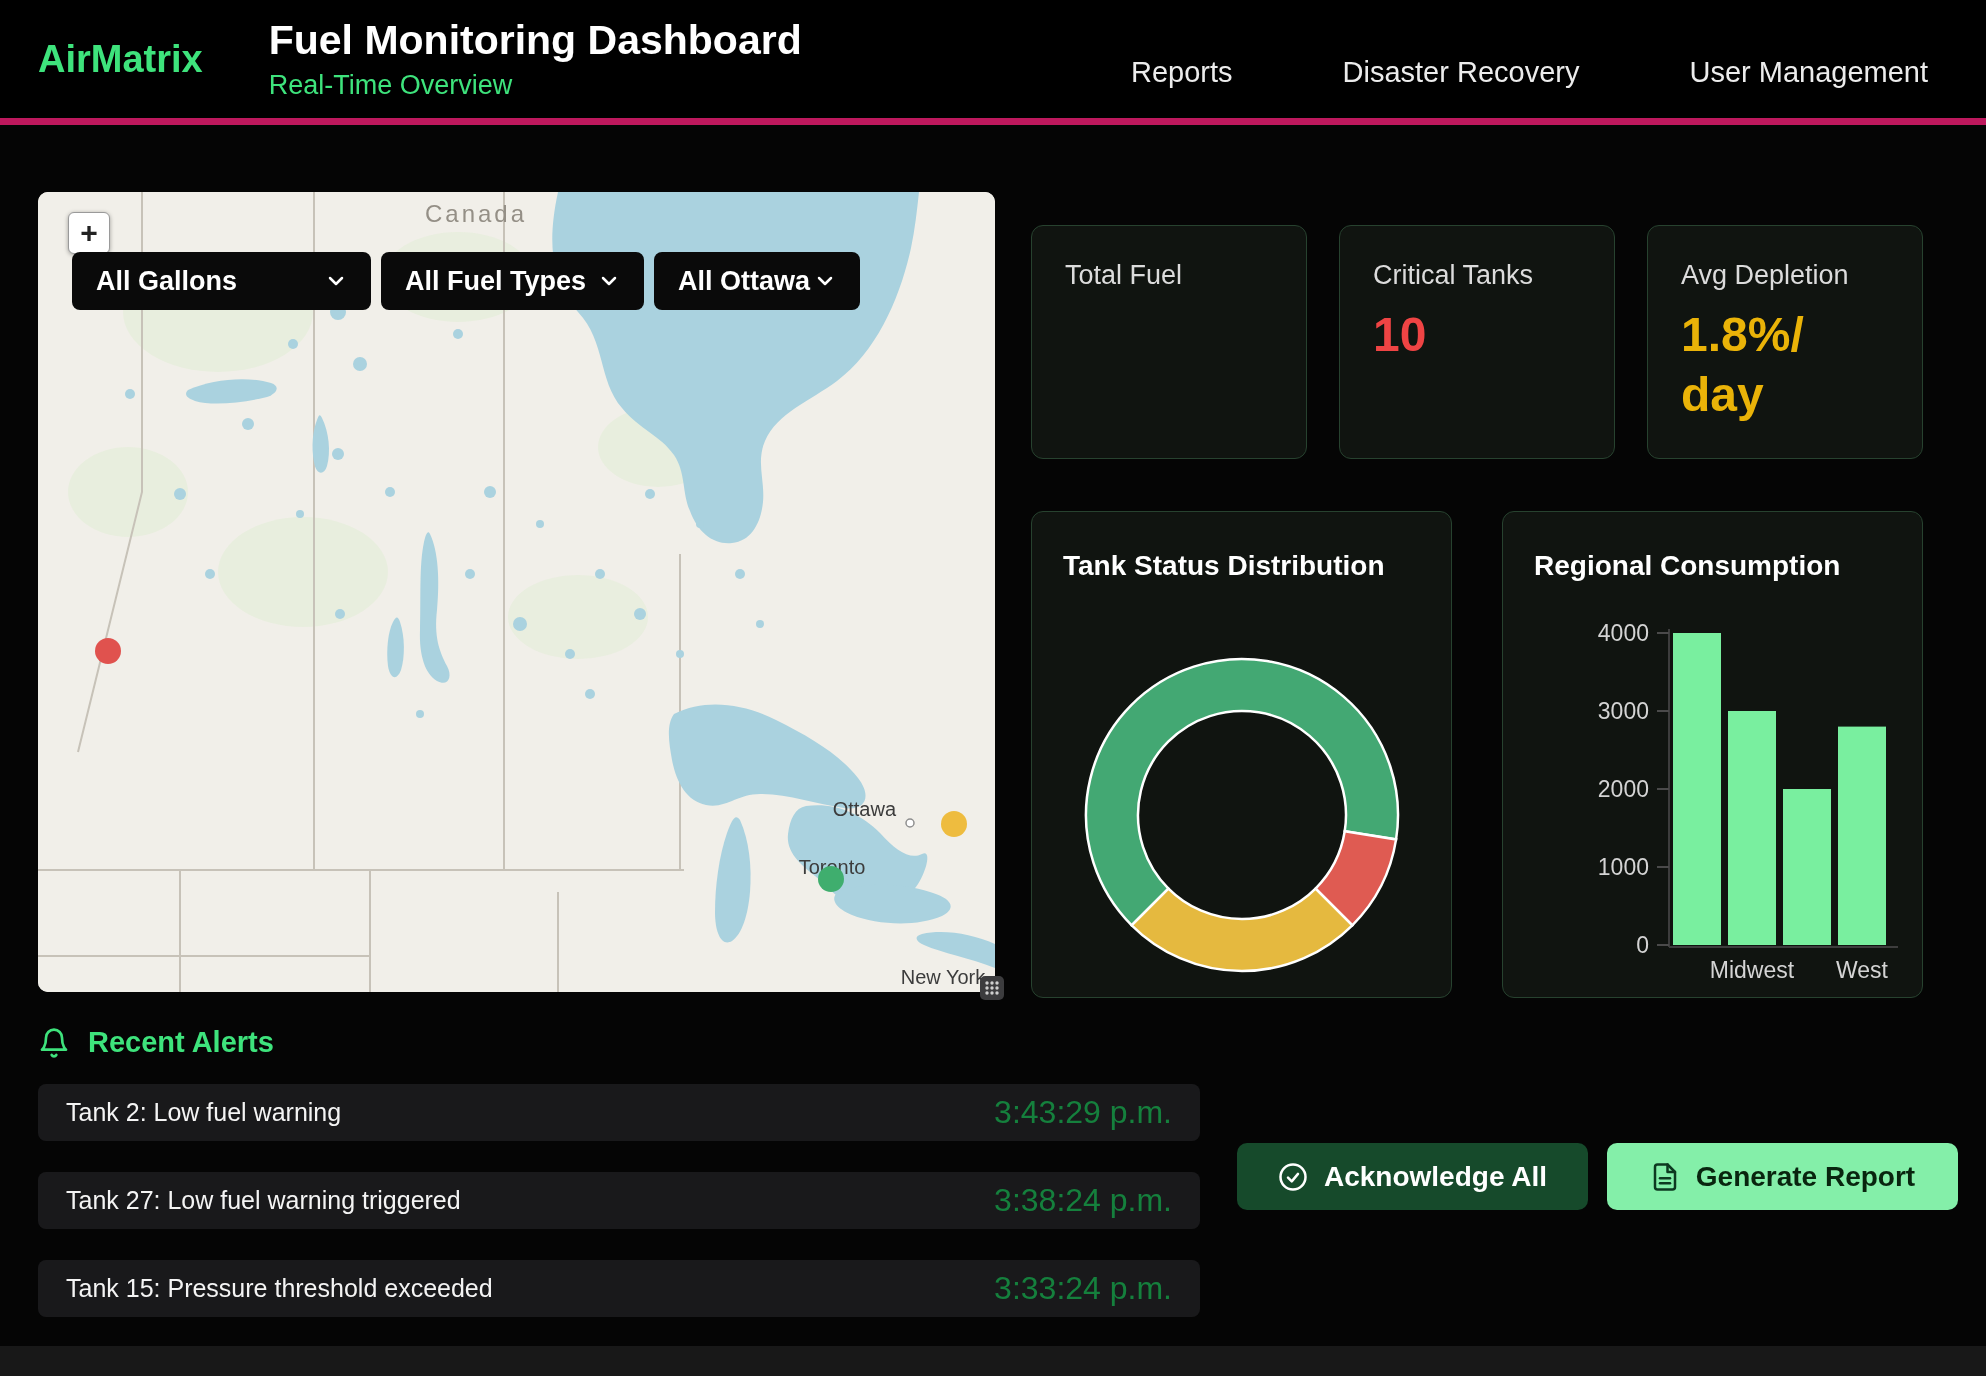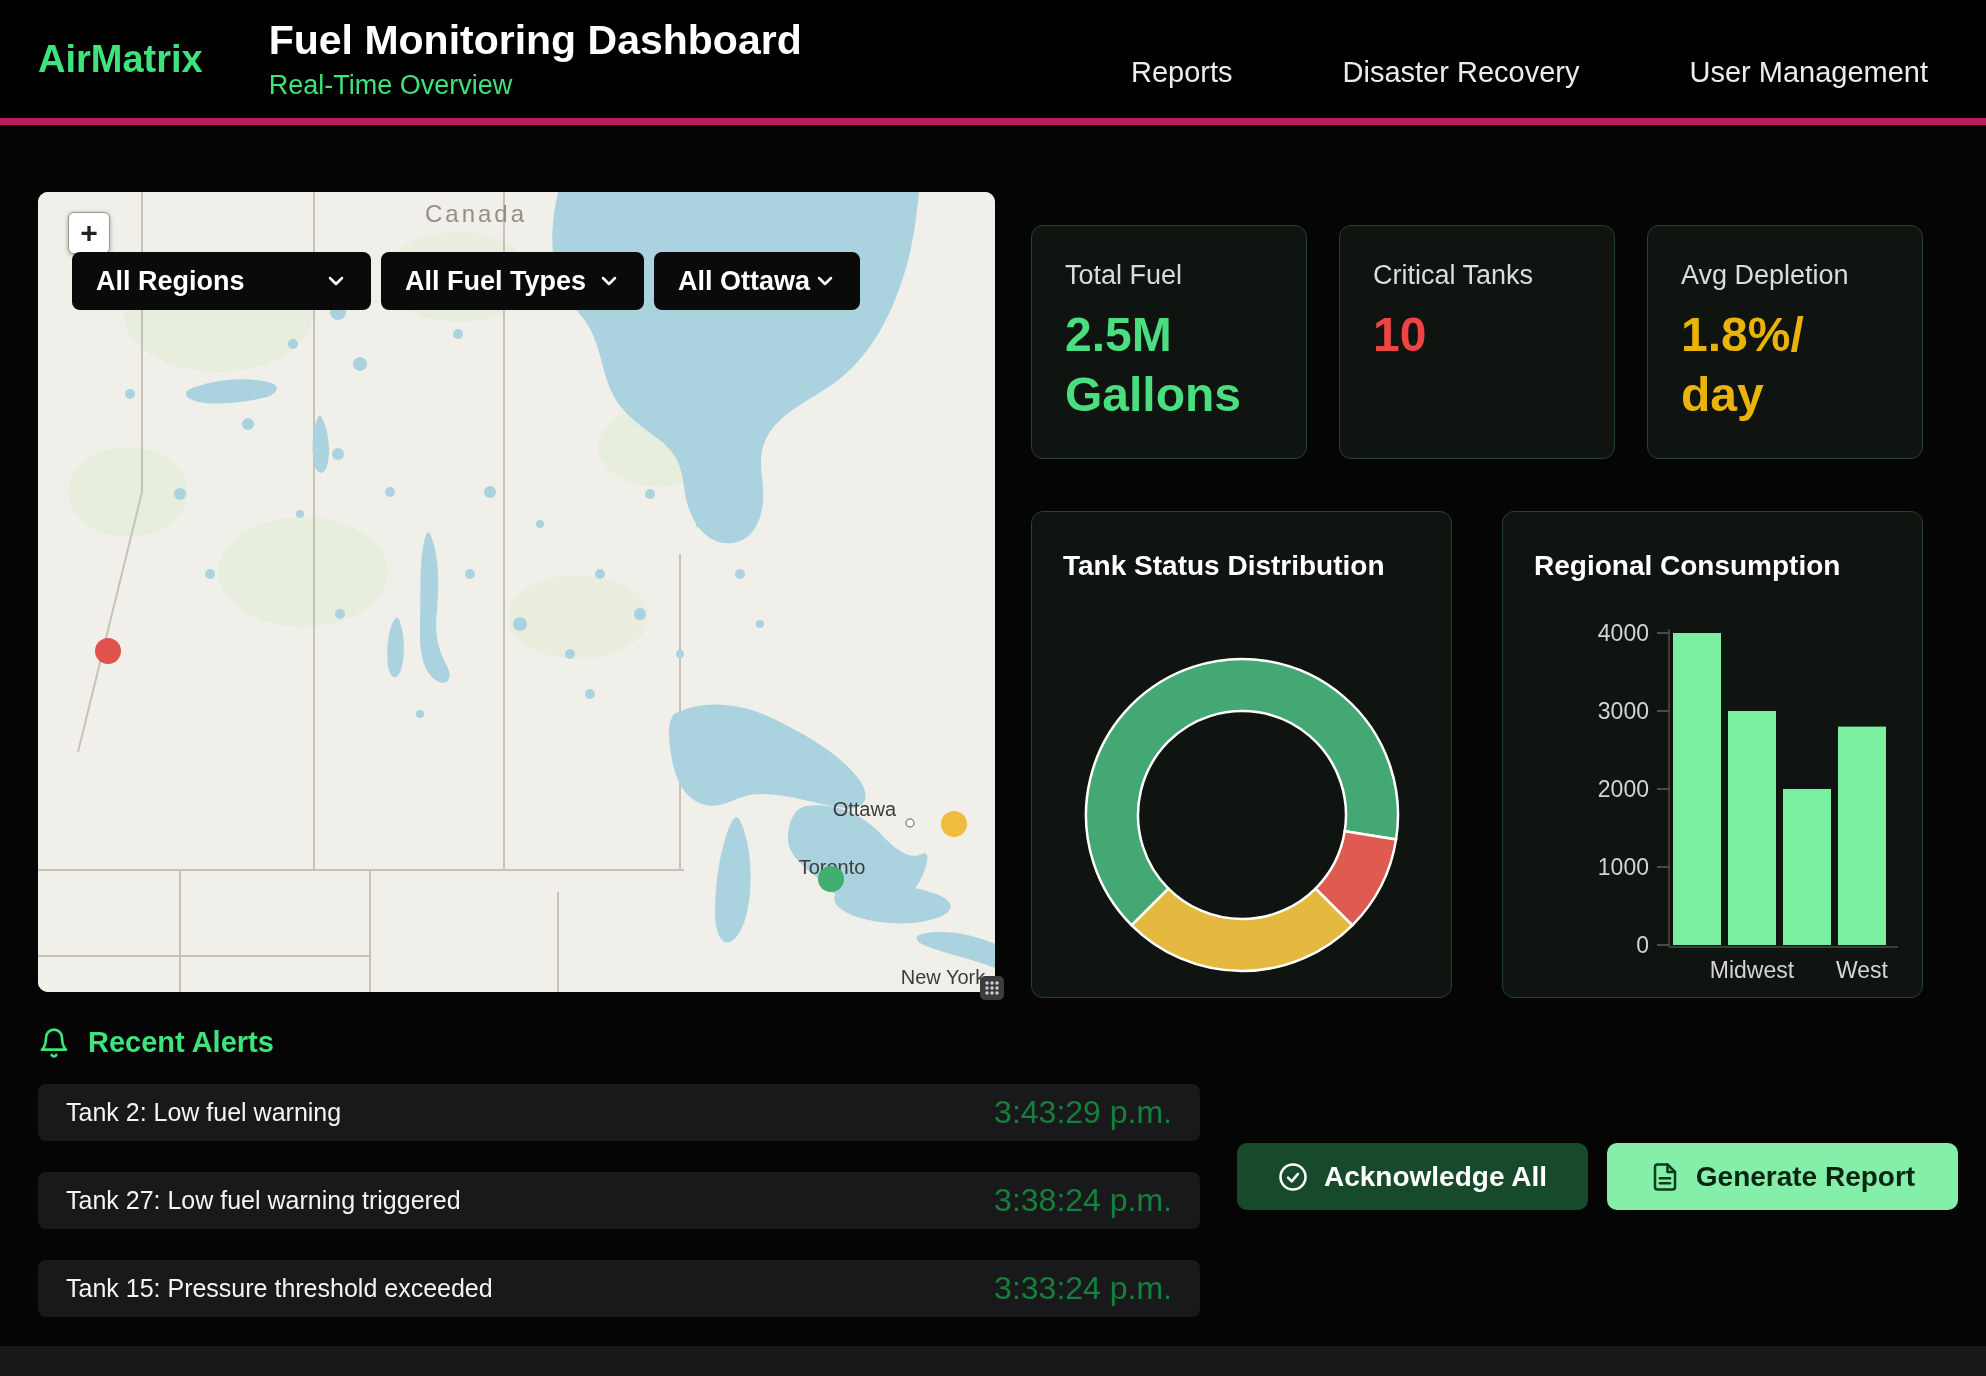--- a/index.html
+++ b/index.html
@@ -169,21 +169,21 @@
     <text class="map-city-label" x="905" y="792" text-anchor="middle">New York</text>
     <circle cx="70" cy="459" r="13" fill="#e0524e"></circle>
     <circle cx="916" cy="632" r="13" fill="#eebc3f"></circle>
     <circle cx="793" cy="687" r="13" fill="#3fae6e"></circle>
   </svg>
 
   <div class="zoom-btn">+</div>
 
   <div class="map-filters">
     <div class="pill pill-regions">
-      <span>All Regions</span>
+      <span>All Gallons</span>
       <svg width="22" height="22" viewBox="0 0 22 22" fill="none" stroke="#fff" stroke-width="2.5" stroke-linecap="round" stroke-linejoin="round">
           <polyline points="5 8 11 14 17 8"></polyline>
         </svg>
     </div>
     <div class="pill pill-fuel">
       <span>All Fuel Types</span>
       <svg width="22" height="22" viewBox="0 0 22 22" fill="none" stroke="#fff" stroke-width="2.5" stroke-linecap="round" stroke-linejoin="round">
           <polyline points="5 8 11 14 17 8"></polyline>
         </svg>
     </div>
@@ -206,21 +206,20 @@
       <circle cx="12" cy="12" r="1.7"></circle>
       <circle cx="17" cy="12" r="1.7"></circle>
     <circle cx="7" cy="17" r="1.7"></circle>
       <circle cx="12" cy="17" r="1.7"></circle>
       <circle cx="17" cy="17" r="1.7"></circle>
   </g>
 </svg>
 
 <div class="stat-card stat-1">
   <div class="stat-label">Total Fuel</div>
-  <div class="stat-value" style="color: rgb(74, 222, 128);">2.5M Gallons</div>
 </div>
 <div class="stat-card stat-2">
   <div class="stat-label">Critical Tanks</div>
   <div class="stat-value" style="color: rgb(239, 68, 68);">10</div>
 </div>
 <div class="stat-card stat-3">
   <div class="stat-label">Avg Depletion</div>
   <div class="stat-value" style="color: rgb(234, 179, 8);">1.8%/ day</div>
 </div>
 

